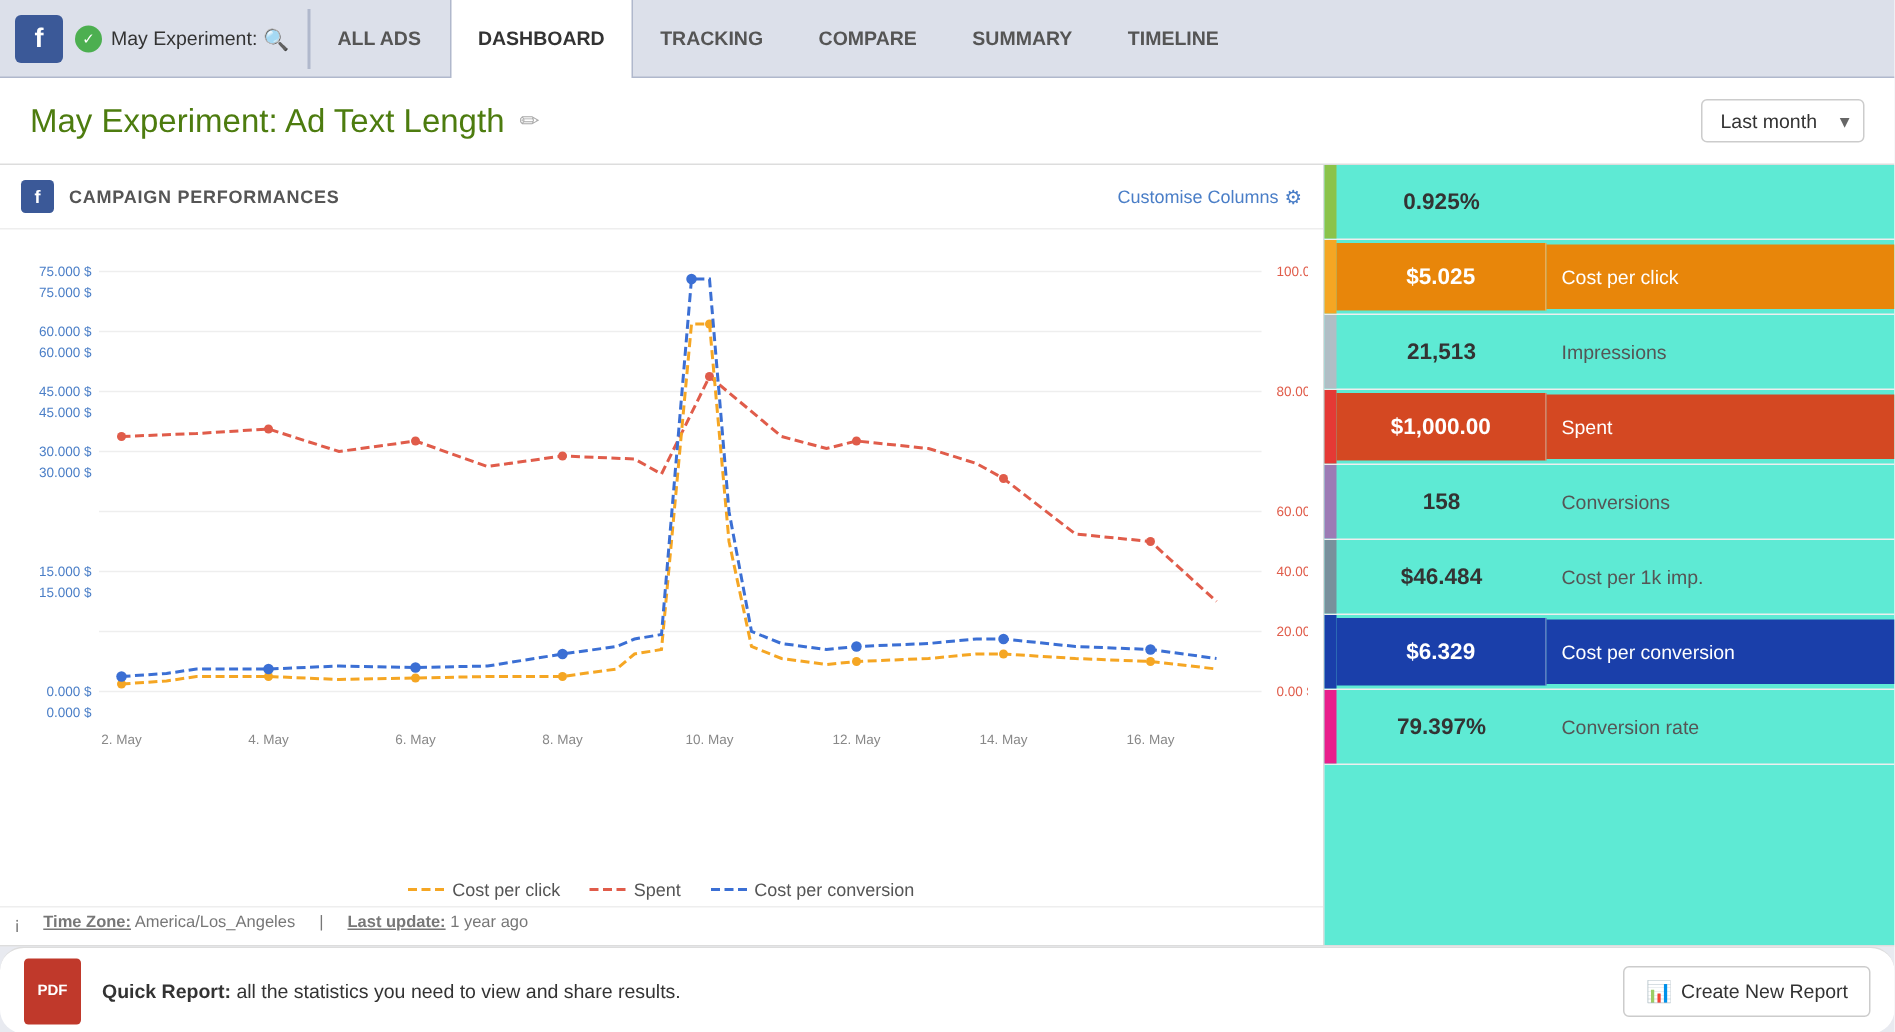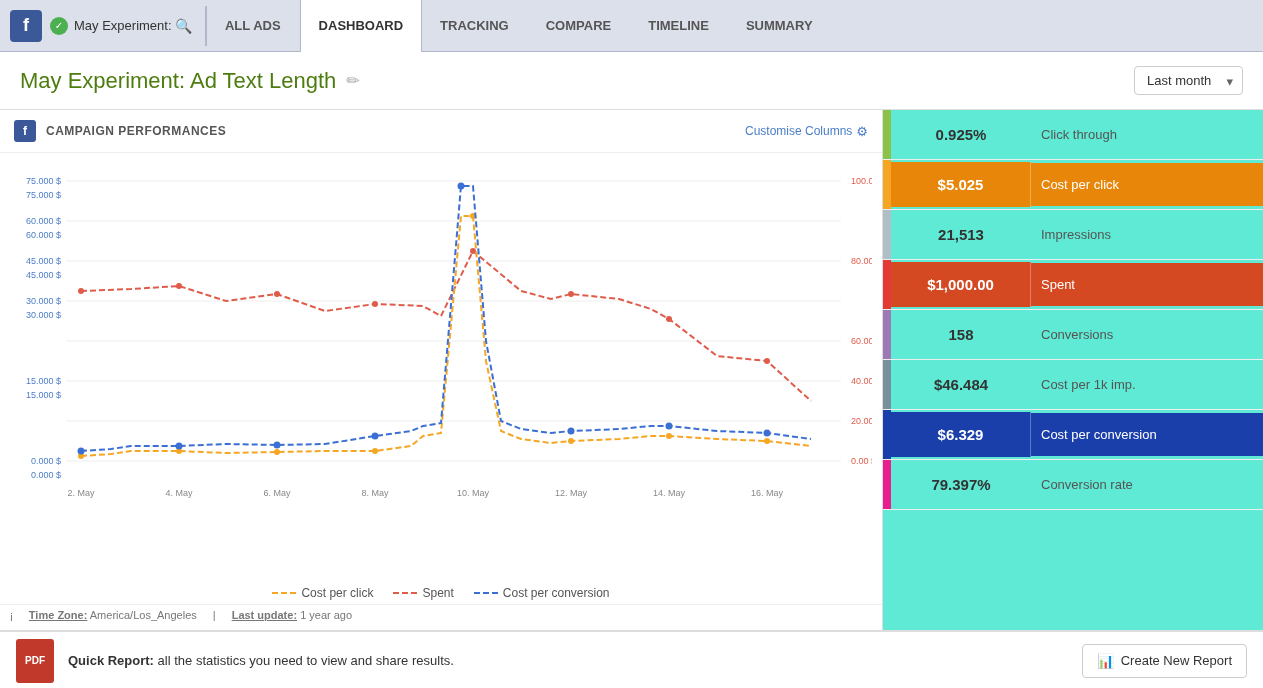--- a/index.html
+++ b/index.html
@@ -222,20 +222,21 @@
 
     
     .bottom-bar {
       background: white;
       border-top: 1px solid #ddd;
       height: 58px;
       display: flex;
       align-items: center;
       padding: 0 16px;
       gap: 14px;
+      border-radius: 16px;
     }
     .pdf-icon {
       width: 38px; height: 44px;
       background: #c0392b;
       border-radius: 3px;
       display: flex; align-items: center; justify-content: center;
       color: white; font-weight: bold; font-size: 10px;
       flex-shrink: 0;
     }
     .bottom-text { font-size: 13px; color: #333; flex: 1; }
@@ -259,22 +260,22 @@
   <div class="fb-logo">f</div>
   <div class="check-badge">✓</div>
   <span class="experiment-name">May Experiment:</span>
   <span class="search-icon-nav">🔍</span>
   <div class="nav-divider"></div>
   <div class="nav-tabs">
     <div class="nav-tab">ALL ADS</div>
     <div class="nav-tab active">DASHBOARD</div>
     <div class="nav-tab">TRACKING</div>
     <div class="nav-tab">COMPARE</div>
+    <div class="nav-tab">SUMMARY</div>
     <div class="nav-tab">TIMELINE</div>
-    <div class="nav-tab">SUMMARY</div>
   </div>
 </div>
 
 <div class="page-header">
   <div class="page-title-group">
     <h1 class="page-title">May Experiment: Ad Text Length</h1>
     <span class="edit-icon">✏</span>
   </div>
   <div class="date-dropdown-wrap">
     <select class="date-dropdown">
@@ -395,21 +396,20 @@
         <span class="footer-bold">Last update:</span>
         <span>1 year ago</span>
       </span>
     </div>
   </div>
 
   <div class="metrics-panel" id="metrics-panel">
   <div class="metric-row">
         <div class="metric-color-bar" style="background: rgb(139, 195, 74);"></div>
         <div class="metric-value">0.925%</div>
-        <div class="metric-label">Click through</div>
       </div>
       <div class="metric-row highlighted-orange">
         <div class="metric-color-bar" style="background: rgb(245, 166, 35);"></div>
         <div class="metric-value">$5.025</div>
         <div class="metric-label">Cost per click</div>
       </div>
       <div class="metric-row">
         <div class="metric-color-bar" style="background: rgb(176, 190, 197);"></div>
         <div class="metric-value">21,513</div>
         <div class="metric-label">Impressions</div>

